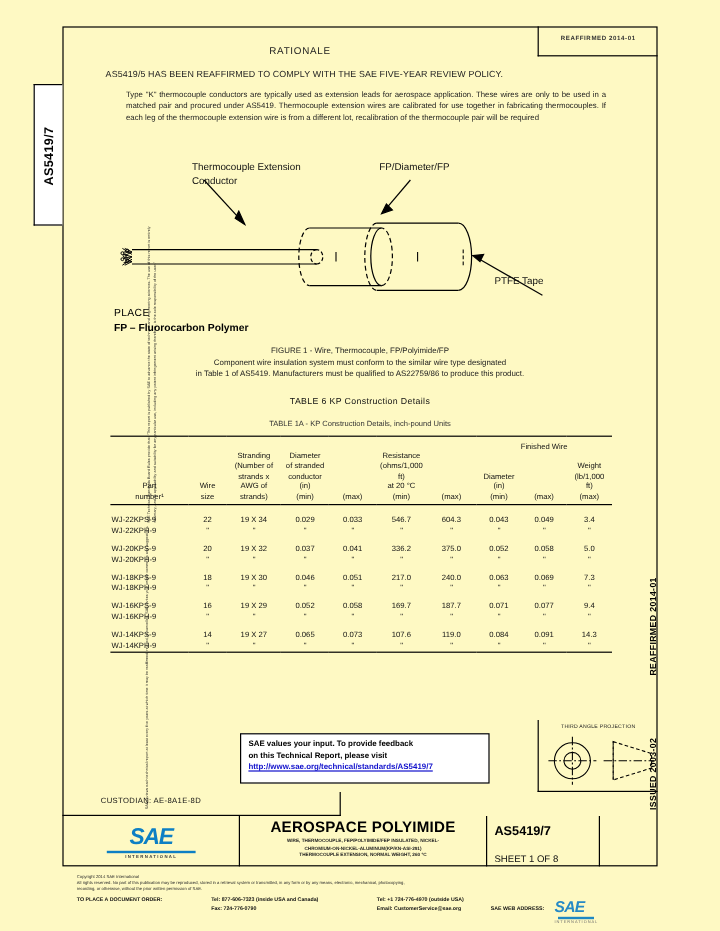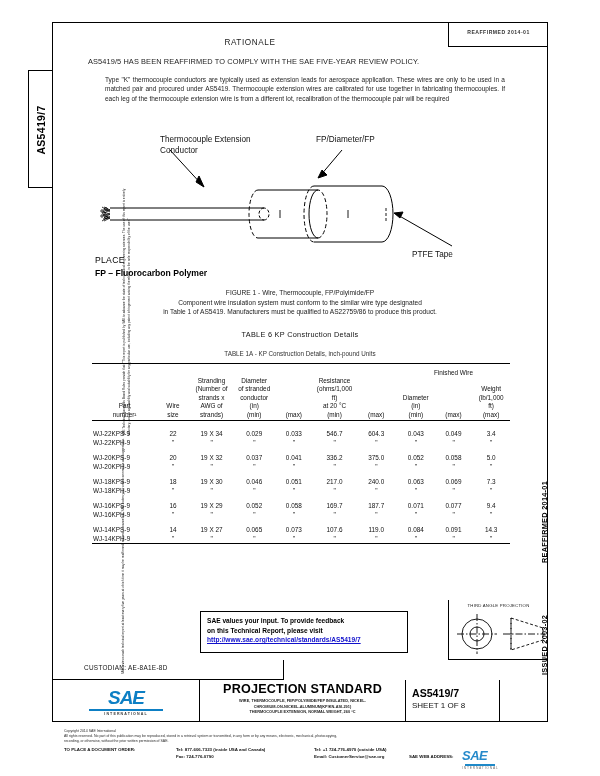--- a/index.html
+++ b/index.html
@@ -10,21 +10,21 @@
   body {
     font-family: "Liberation Sans", sans-serif;
     width: 600px; height: 776px;
     position: relative;
     overflow: hidden;
   }
   #page {
     position: absolute;
     left: 0; top: 0;
     width: 600px; height: 776px;
-    background: #ffffff;
+    background: #fef9c3;
   }
   
   .frame {
     position: absolute;
     left: 52px; top: 22px;
     width: 496px; height: 700px;
     border: 1.4px solid #000;
   }
   
   .left-id-box {
@@ -289,21 +289,21 @@
     font-weight: bold;
   }
   .doc-num {
     font-size: 10.6px;
     font-weight: bold;
     margin: 7px 0 0 6px;
     color: #000;
   }
   .doc-sheet {
     font-size: 8px;
-    margin: 2px 0 0 6px;
+    margin: 12px 0 0 6px;
     color: #111;
   }
   
   .sae-logo {
     position: absolute;
     left: 33px; top: 8px;
     width: 82px;
     text-align: center;
   }
   .sae-word {
@@ -436,21 +436,21 @@
         <polygon points="266,48 270,40 275,45"></polygon>
         <line x1="400" y1="116" x2="344" y2="84"></line>
         <polygon points="342,83 351,82 348,88"></polygon>
       </g>
     </svg>
     <div class="fig-label" style="left:108px; top:4px;">
       <div>Thermocouple Extension</div>
       <div>Conductor</div>
     </div>
     <div class="fig-label" style="left:264px; top:4px;">FP/Diameter/FP</div>
-    <div class="fig-label" style="left:360px; top:119px;">PTFE Tape</div>
+    <div class="fig-label" style="left:360px; top:99px;">PTFE Tape</div>
   </div>
 
   <div class="note-block">
     <div class="t1">PLACE</div>
     <div class="t2">FP – Fluorocarbon Polymer</div>
   </div>
 
   <div class="fig-caption">
     <div>FIGURE 1 - Wire, Thermocouple, FP/Polyimide/FP</div>
     <div>Component wire insulation system must conform to the similar wire type designated</div>
@@ -700,21 +700,21 @@
 
   <div class="tblock">
     <div class="tb-cell tb-logo">
       <div class="sae-logo">
         <div class="sae-word">SAE</div>
         <div class="sae-bar"></div>
         <div class="sae-sub">INTERNATIONAL</div>
       </div>
     </div>
     <div class="tb-cell tb-desc">
-      <div class="as-std">PROJECTION STANDARD</div>
+      <div class="as-std">AEROSPACE POLYIMIDE</div>
       <div class="as-desc">
         <div>WIRE, THERMOCOUPLE, FEP/POLYIMIDE/FEP INSULATED, NICKEL-</div>
         <div>CHROMIUM-ON-NICKEL-ALUMINUM(KP/KN-ASI-291)</div>
         <div>THERMOCOUPLE EXTENSION, NORMAL WEIGHT, 260 °C</div>
       </div>
     </div>
     <div class="tb-cell tb-num">
       <div class="doc-num">AS5419/7</div>
       <div class="doc-sheet">SHEET 1 OF 8</div>
     </div>

